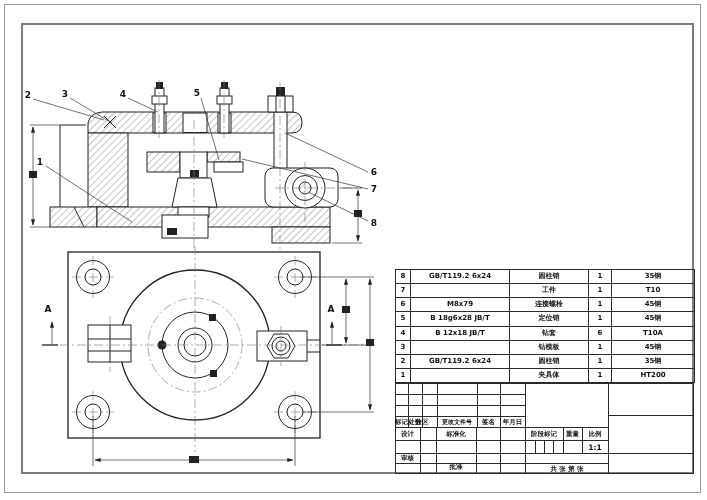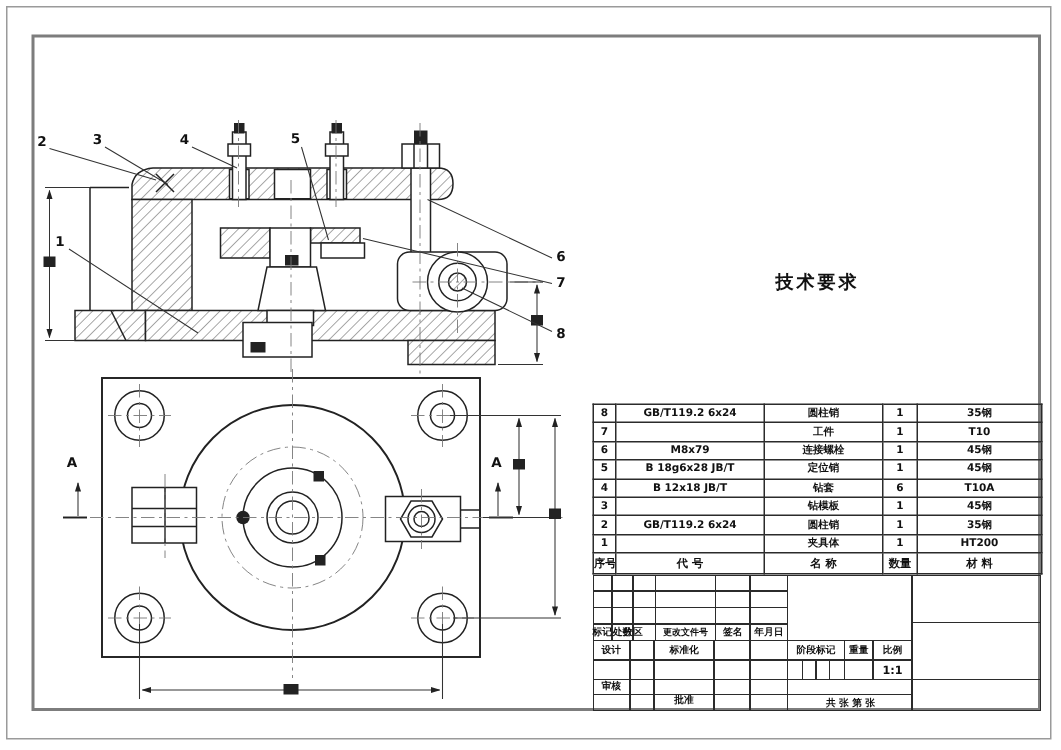--- a/index.html
+++ b/index.html
@@ -177,21 +177,20 @@
   <div class="callout" style="left:59px;top:88px">3</div>
   <div class="callout" style="left:117px;top:88px">4</div>
   <div class="callout" style="left:191px;top:87px">5</div>
   <div class="callout" style="left:368px;top:166px">6</div>
   <div class="callout" style="left:368px;top:183px">7</div>
   <div class="callout" style="left:368px;top:217px">8</div>
   <div class="callout" style="left:42px;top:303px">A</div>
   <div class="callout" style="left:325px;top:303px">A</div>
 
   <div class="techreq">
-    <div class="t">技术要求</div>
     <div class="items">
     </div>
   </div>
 
   <table class="bom">
     <colgroup>
         <col style="width:15px">
         <col style="width:99px">
         <col style="width:79px">
         <col style="width:23px">
@@ -246,27 +245,20 @@
           <td>圆柱销</td>
           <td>1</td>
           <td>35钢</td>
         </tr>
     <tr>
           <td>1</td>
           <td></td>
           <td>夹具体</td>
           <td>1</td>
           <td>HT200</td>
-        </tr>
-    <tr class="hd">
-          <td>序号</td>
-          <td>代  号</td>
-          <td>名  称</td>
-          <td>数量</td>
-          <td>材  料</td>
         </tr>
   </tbody>
     </table>
 
   <div class="tb">
     <svg width="299" height="91" viewBox="0 0 299 91" shape-rendering="crispEdges">
       <rect x="0.5" y="0.5" width="298" height="90" fill="none" stroke="#2b2b2b" stroke-width="1"></rect>
       <g stroke="#2b2b2b" stroke-width="1" fill="none">
         <path d="M130,0 L130,91 M213,0 L213,91"></path>
         <path d="M0,11 L130,11 M0,22 L130,22 M0,33 L130,33"></path>

